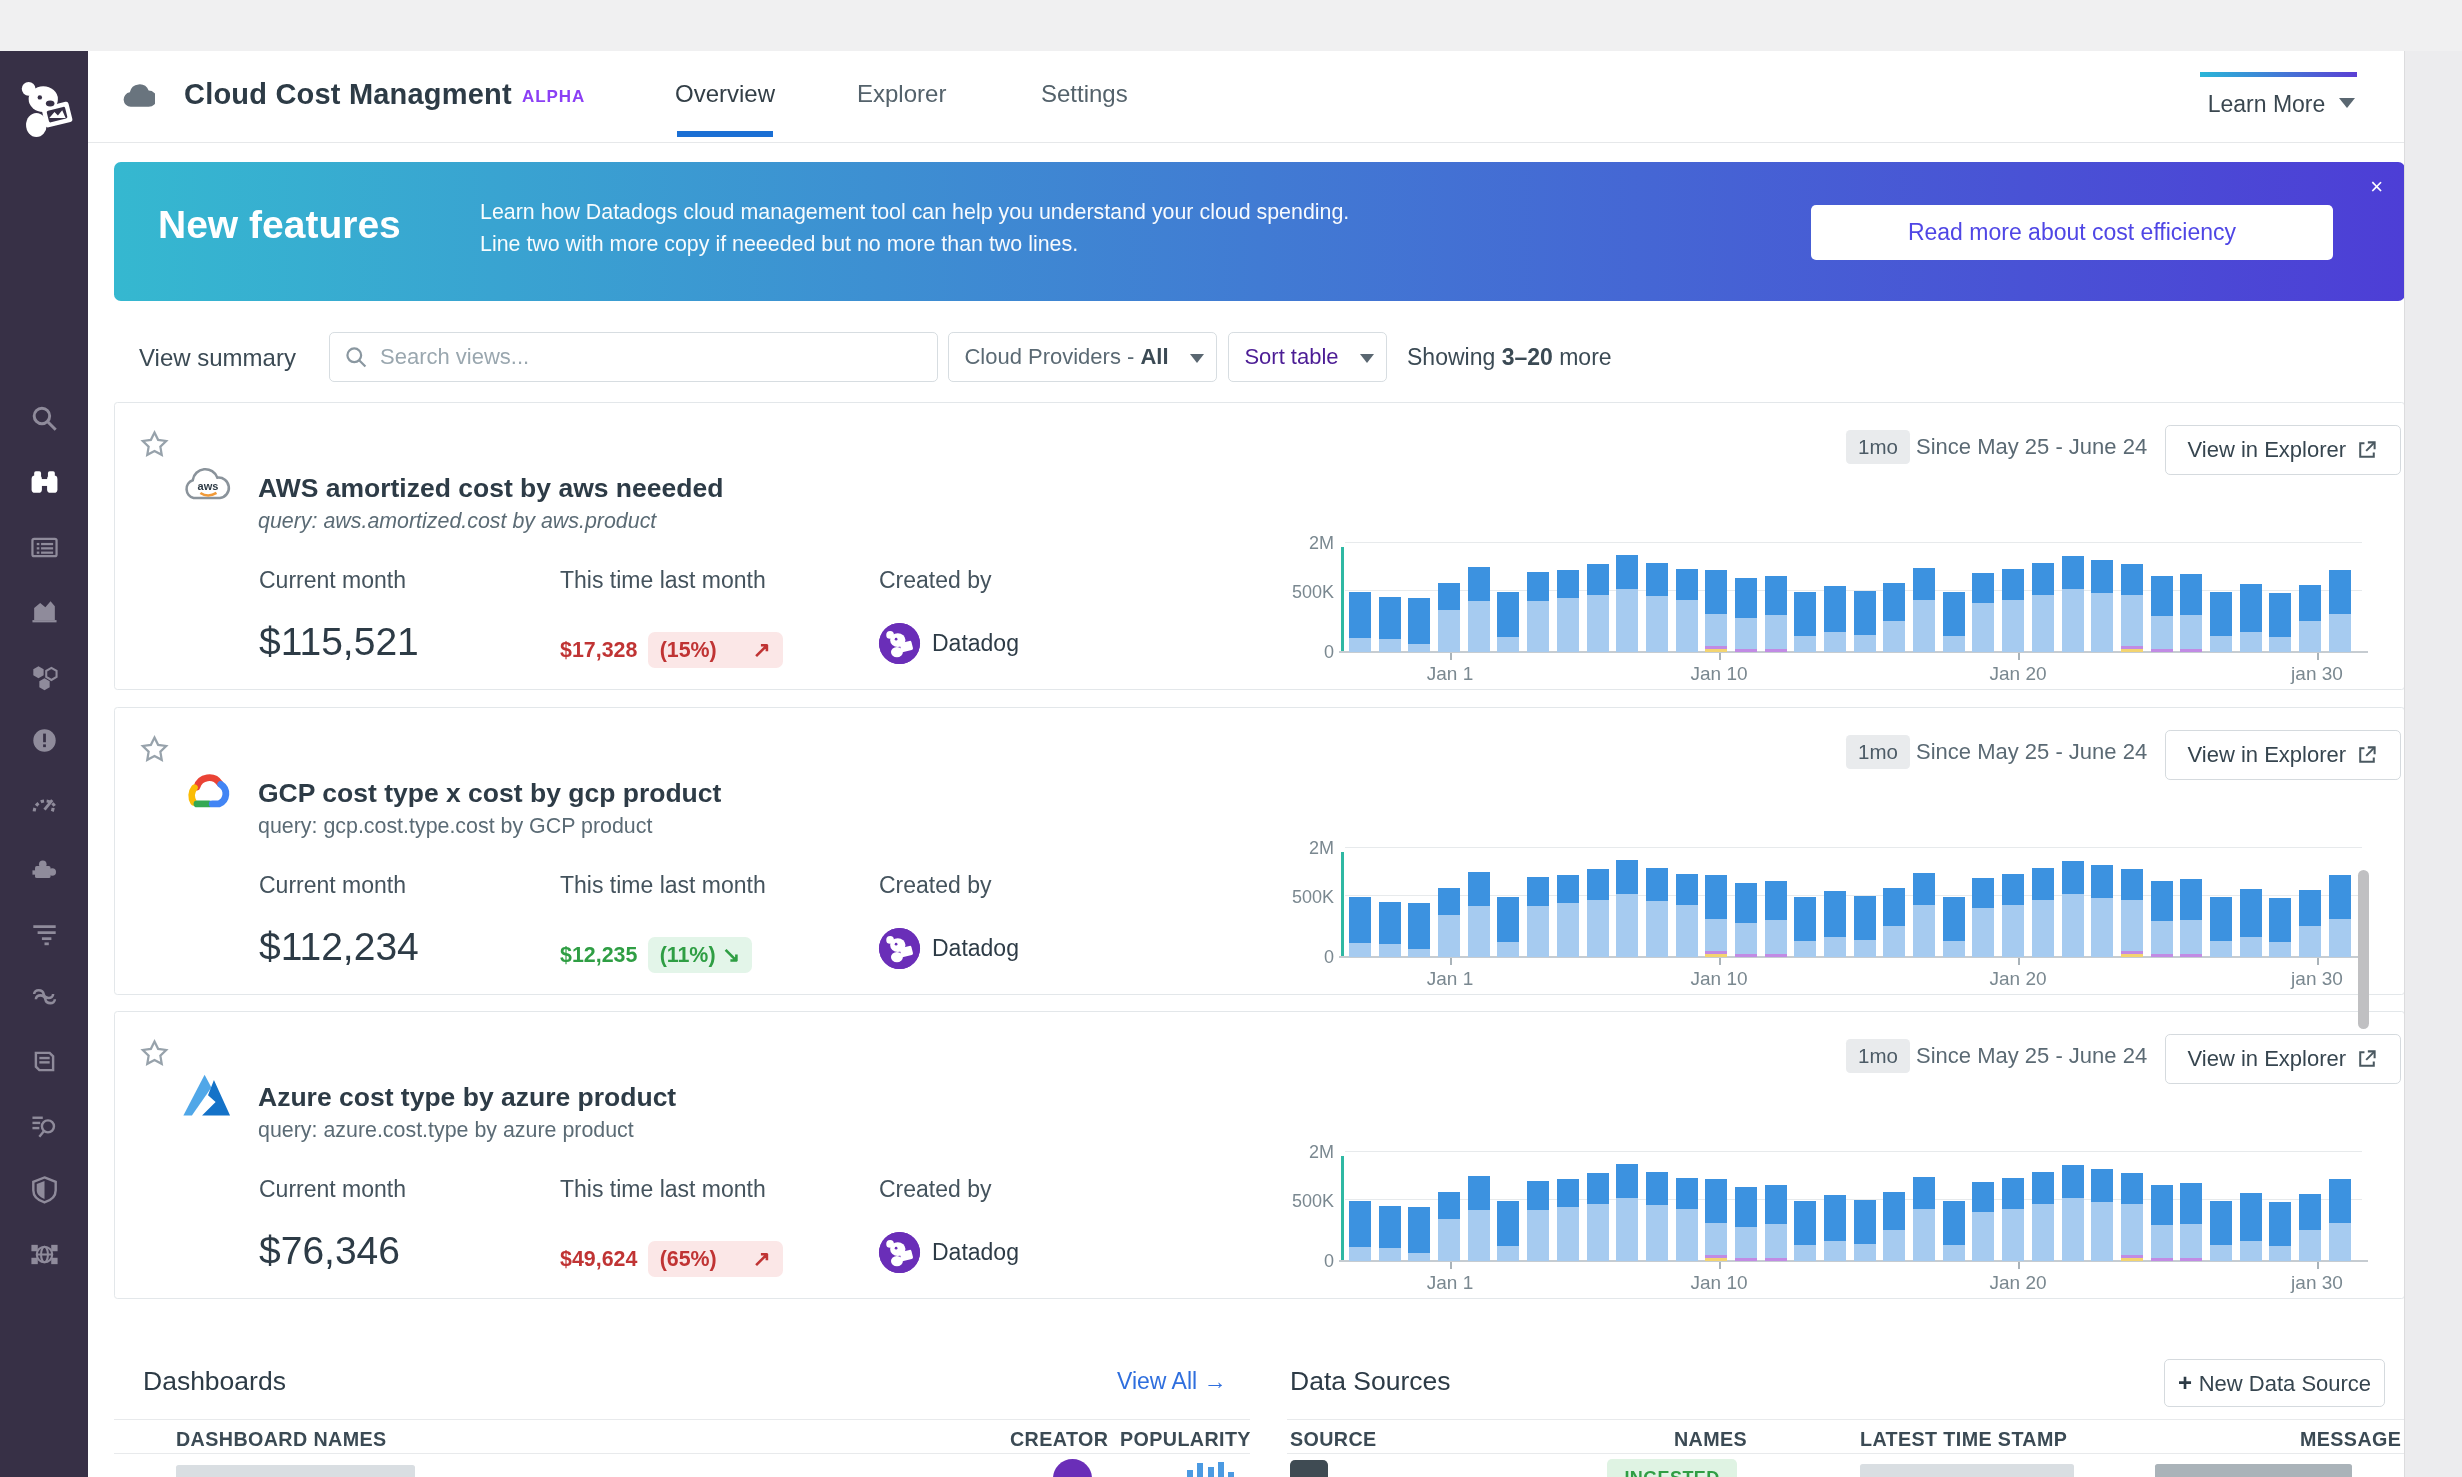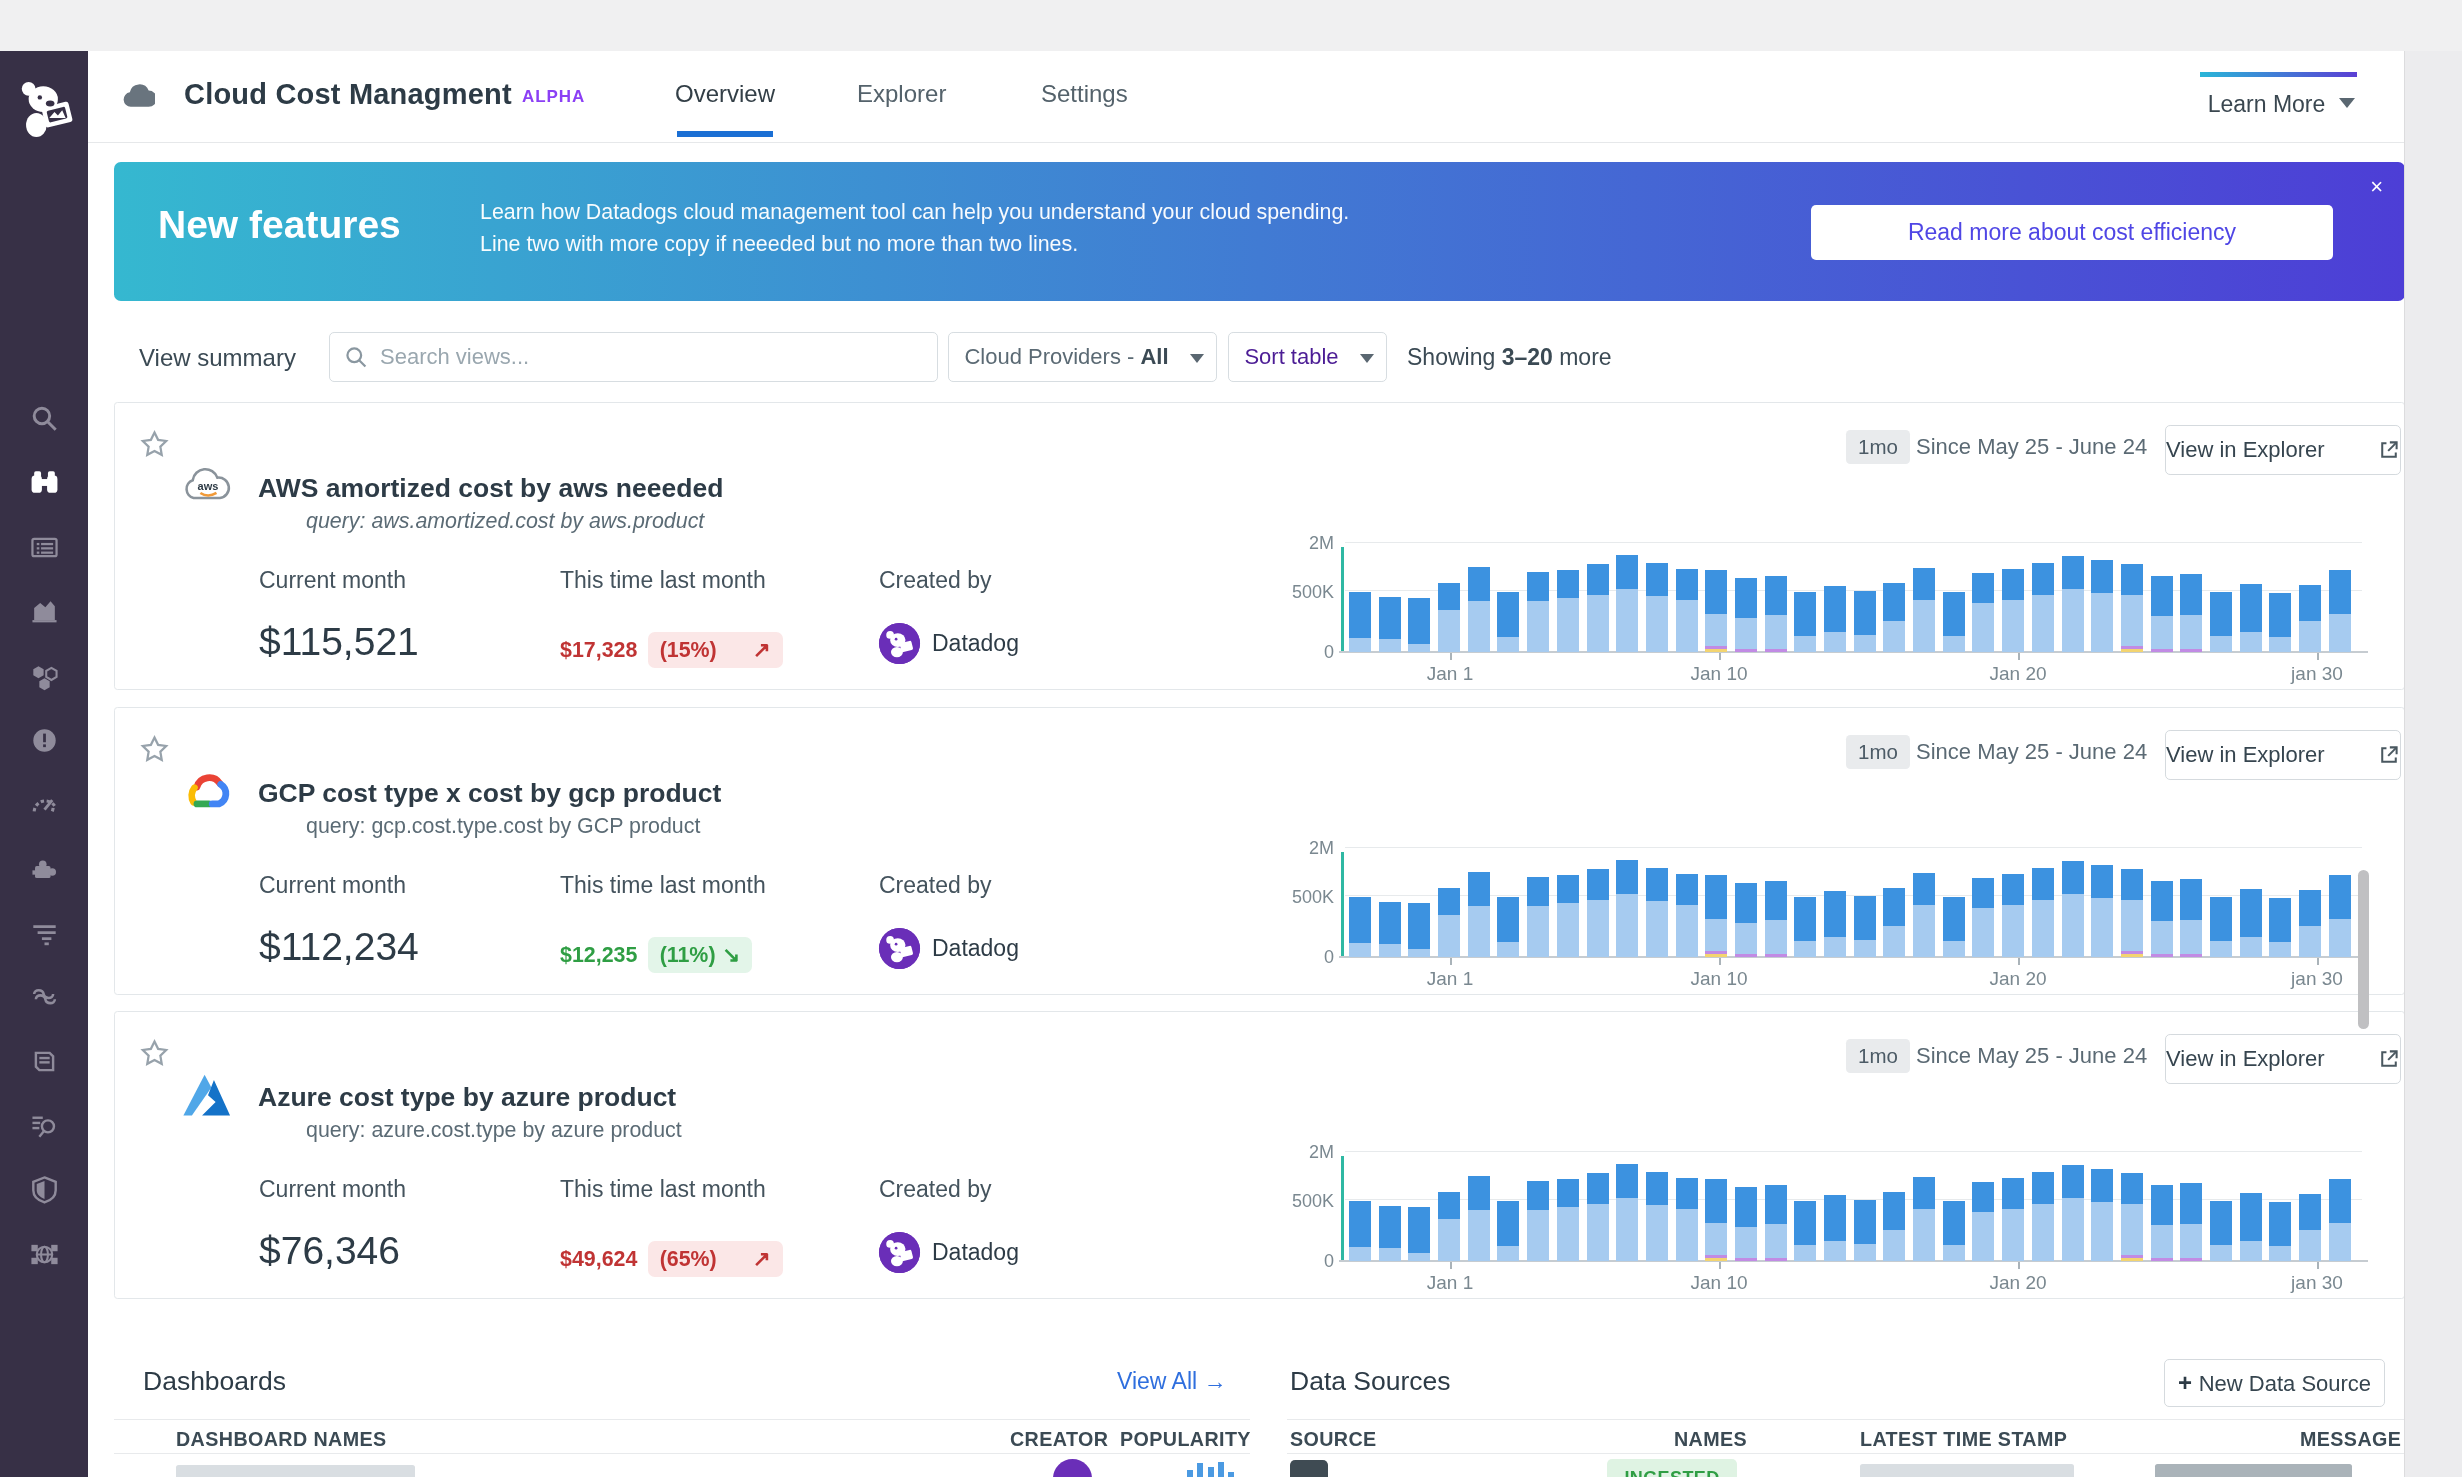--- a/index.html
+++ b/index.html
@@ -57,41 +57,41 @@
   .f-showing { position:absolute; left:1293px; top:12px; font-size:23px; color:#3b4a54; }
 
   
   .view-card { position:absolute; left:114px; width:2291px; height:288px; background:#fff; border:0.9px solid #e3e7ea; border-radius:3.4px; }
   .star { position:absolute; left:24px; top:26px; width:31px; height:31px; color:#97a2ab; cursor:pointer; }
   .star svg { width:31px; height:31px; }
   .provider-icon { position:absolute; left:65px; top:56px; width:56px; height:56px; }
   .provider-icon svg { width:56px; height:56px; display:none; }
   .provider-icon svg.show { display:block; }
   .vc-title { position:absolute; left:143px; top:70px; font-size:26.5px; font-weight:700; color:#2d3b46; }
-  .vc-query { position:absolute; left:143px; top:106px; font-size:21.4px; color:#5b6b75;margin-left:48px; }
+  .vc-query { position:absolute; left:143px; top:106px; font-size:21.4px; color:#5b6b75; }
   .vc-query.italic { font-style:italic; }
   .vc-label { font-size:23px; color:#44535d; }
   .col-current { position:absolute; left:144px; top:164px; }
   .col-last { position:absolute; left:445px; top:164px; }
   .col-creator { position:absolute; left:764px; top:164px; }
   .vc-value { margin-top:26px; font-size:39px; color:#2d3b46; }
   .vc-delta { margin-top:38px; display:flex; align-items:center; gap:10.3px; }
   .delta-amount { font-size:21.4px; font-weight:700; }
   .delta-pill { display:inline-flex; align-items:center; gap:6.8px; padding:5.1px 12px; border-radius:6.8px; font-size:21.4px; font-weight:700; }
   .delta-red .delta-amount { color:#c03434; }
   .delta-red .delta-pill { background:#fbe7e7; color:#c03434;gap:36px; }
   .delta-green .delta-amount { color:#2f9e44; }
   .delta-green .delta-pill { background:#e3f5e9; color:#2f9e44; }
   .vc-creator { margin-top:29px; display:flex; align-items:center; gap:12px; }
   .avatar { width:41px; height:41px; border-radius:50%; background:#6a2eb8; display:inline-block; }
   .creator-name { font-size:23px; color:#2d3b46; }
   .vc-meta { position:absolute; left:0; top:22px; width:2291px; height:51px; }
   .range-pill { position:absolute; left:1731px; top:5.1px; padding:5.1px 12px; background:#e9ebed; border-radius:4.3px; font-size:20.5px; color:#4c5b66; }
   .range-text { position:absolute; left:1801px; top:8.5px; font-size:22px; color:#5b6a74; }
-  .explorer-btn { position:absolute; left:2050px; top:0; width:236px; height:50px; background:#fff; border:0.9px solid #d5dade; border-radius:5.1px; font-family:"Liberation Sans",sans-serif; font-size:22px; color:#36454f; cursor:pointer; display:flex; align-items:center; justify-content:space-between; gap:10.3px; }
+  .explorer-btn { position:absolute; left:2050px; top:0; width:236px; height:50px; background:#fff; border:0.9px solid #d5dade; border-radius:5.1px; font-family:"Liberation Sans",sans-serif; font-size:22px; color:#36454f; cursor:pointer; display:flex; align-items:center; justify-content:center; gap:10.3px; }
   .explorer-btn svg { width:22px; height:22px; color:#4a5860; }
 
   
   .chart { position:absolute; left:0; top:0; width:2291px; height:288px; pointer-events:none; }
   .ylab { position:absolute; font-size:18px; color:#7a8890; text-align:right; width:60px; left:1159px; }
   .grid { position:absolute; left:1230px; width:1017px; height:0.9px; background:#e7eaec; }
   .baseline { position:absolute; left:1224px; width:1029px; height:1.7px; background:#c6ccd1; }
   .teal-line { position:absolute; left:1226px; width:3.4px; background:#2fb8a3; }
   .bars { position:absolute; left:1234px; width:1013px; display:flex; align-items:flex-end; gap:7.7px; }
   .bar { width:22px; display:flex; flex-direction:column-reverse; }

